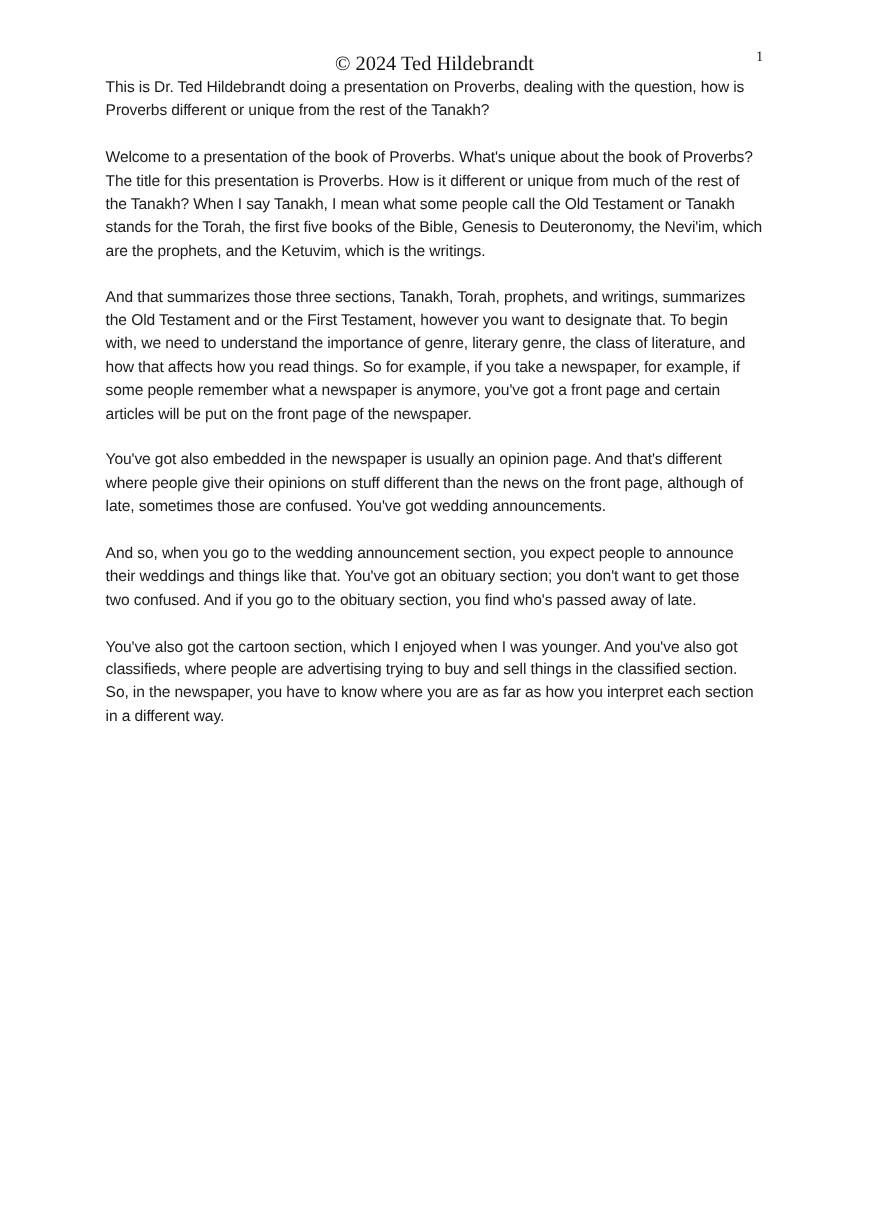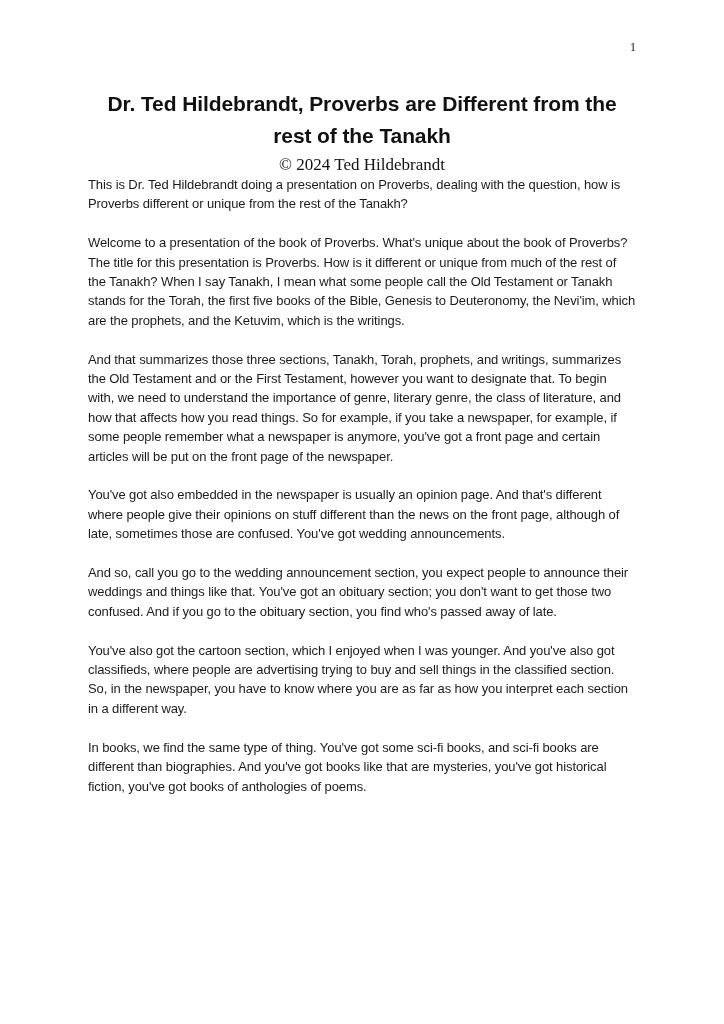--- a/index.html
+++ b/index.html
@@ -51,26 +51,24 @@
   .doc-body p {
     margin: 0 0 19.4px 0;
   }
 </style>
 </head>
 <body>
 
 <div class="page">
   <div class="page-number">1</div>
 
-  <h1 class="title">Dr. Ted Hildebrandt, Proverbs are Different from the rest of the Tanakh</h1>
 
   <div class="copyright">© 2024 Ted Hildebrandt</div>
 
   <div class="doc-body">
     <p>This is Dr. Ted Hildebrandt doing a presentation on Proverbs, dealing with the question, how is Proverbs different or unique from the rest of the Tanakh?</p>
     <p>Welcome to a presentation of the book of Proverbs. What's unique about the book of Proverbs? The title for this presentation is Proverbs. How is it different or unique from much of the rest of the Tanakh? When I say Tanakh, I mean what some people call the Old Testament or Tanakh stands for the Torah, the first five books of the Bible, Genesis to Deuteronomy, the Nevi'im, which are the prophets, and the Ketuvim, which is the writings.</p>
     <p>And that summarizes those three sections, Tanakh, Torah, prophets, and writings, summarizes the Old Testament and or the First Testament, however you want to designate that. To begin with, we need to understand the importance of genre, literary genre, the class of literature, and how that affects how you read things. So for example, if you take a newspaper, for example, if some people remember what a newspaper is anymore, you've got a front page and certain articles will be put on the front page of the newspaper.</p>
     <p>You've got also embedded in the newspaper is usually an opinion page. And that's different where people give their opinions on stuff different than the news on the front page, although of late, sometimes those are confused. You've got wedding announcements.</p>
-    <p>And so, call you go to the wedding announcement section, you expect people to announce their weddings and things like that. You've got an obituary section; you don't want to get those two confused. And if you go to the obituary section, you find who's passed away of late.</p>
+    <p>And so, when you go to the wedding announcement section, you expect people to announce their weddings and things like that. You've got an obituary section; you don't want to get those two confused. And if you go to the obituary section, you find who's passed away of late.</p>
     <p>You've also got the cartoon section, which I enjoyed when I was younger. And you've also got classifieds, where people are advertising trying to buy and sell things in the classified section. So, in the newspaper, you have to know where you are as far as how you interpret each section in a different way.</p>
-    <p>In books, we find the same type of thing. You've got some sci-fi books, and sci-fi books are different than biographies. And you've got books like that are mysteries, you've got historical fiction, you've got books of anthologies of poems.</p>
   </div>
 </div>
 
 </body></html>

